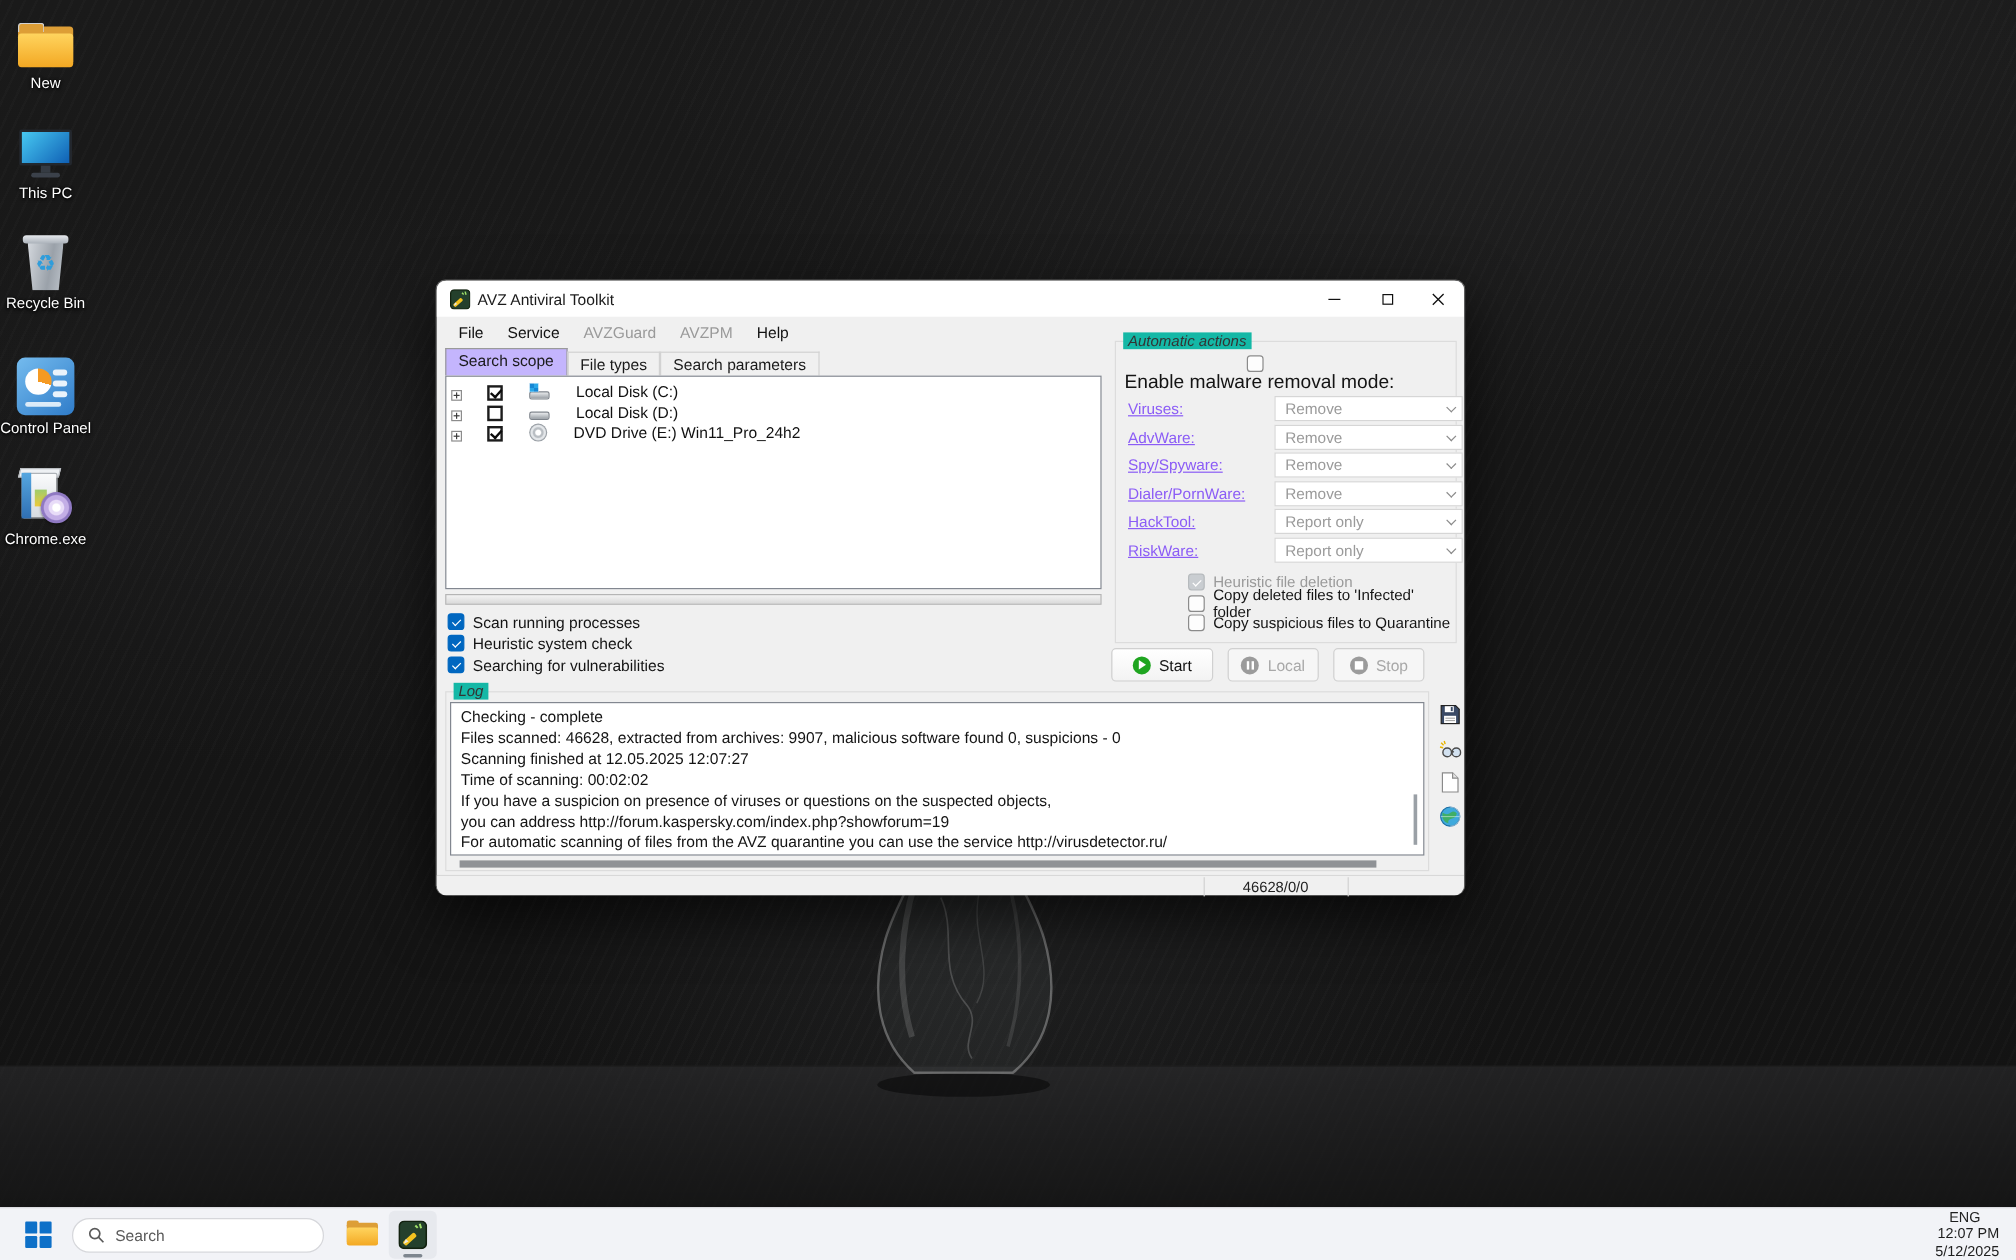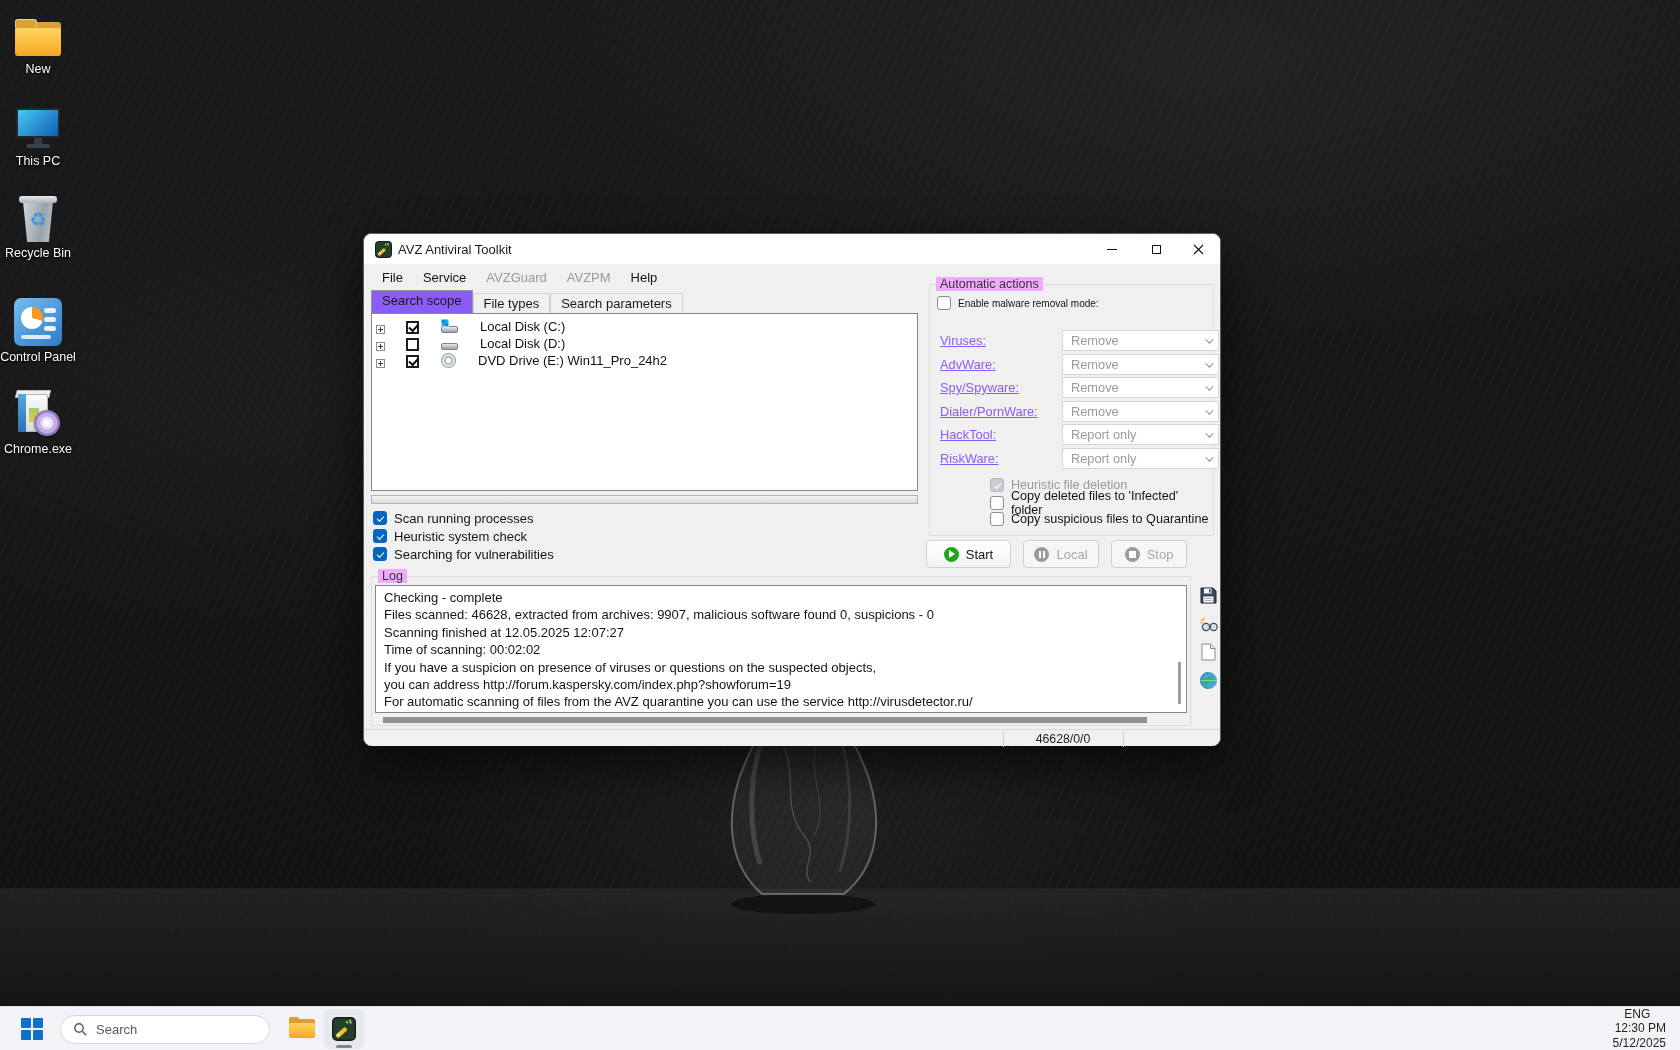--- a/index.html
+++ b/index.html
@@ -63,21 +63,21 @@
   .cap-min{left:726px}.cap-max{left:770px}.cap-close{left:812px;border-radius:0 8px 0 0}
   .glyph-min{width:10px;height:1px;background:#111;}
   .glyph-max{width:9px;height:9px;border:1px solid #111;}
 
   .menubar { position:absolute; left:8px; top:31px; height:24px; display:flex; align-items:center; font-size:13px; color:#121212; }
   .mi { padding:3px 10px; }
   .mi.dis { color:#9a9a9a; }
 
   .tabs { position:absolute; left:7px; top:56px; height:23px; display:flex; align-items:flex-end; font-size:13px; color:#1a1a1a; }
   .tab { height:20px; padding:2px 10px 0; border:1px solid #d2d2d2; border-bottom:none; background:#f0f0f0; }
-  .tab.active { height:23px; border:1px solid #9a9a9a; border-bottom:none; background:#8b5cf6;margin-top:12px; }
+  .tab.active { height:23px; border:1px solid #9a9a9a; border-bottom:none; background:#c4b5fd;margin-top:12px; }
 
   .treebox { position:absolute; left:7px; top:79px; width:547px; height:178px; background:#fff; border:1px solid #828790; }
   .trow { position:absolute; left:4px; height:17px; display:flex; align-items:flex-end; font-size:13px; color:#111;gap:16px; }
   .expander { width:9px; height:9px; border:1px solid #8c8c8c; background:#fff; position:relative; margin-right:5px; }
   .expander::before { content:""; position:absolute; left:1px; top:3px; width:5px; height:1px; background:#3c3c3c; }
   .expander::after  { content:""; position:absolute; left:3px; top:1px; width:1px; height:5px; background:#3c3c3c; }
   .cbx { width:13px; height:13px; border:2px solid #1c1c1c; background:#fff; position:relative; margin-right:6px; }
   .cbx.on::after { content:""; position:absolute; left:0.5px; top:1px; width:7px; height:4px;
       border-left:2px solid #0a0a0a; border-bottom:2px solid #0a0a0a; transform:rotate(-48deg); }
   .drv { position:relative; width:17px; height:15px; margin-right:6px; }
@@ -94,30 +94,30 @@
 
   .sopt { position:absolute; left:9px; height:16px; display:flex; align-items:center; font-size:13px; color:#141414; }
   .mchk { width:14px; height:14px; border-radius:3px; background:#0067c0; border:1px solid #0067c0; position:relative; margin-right:7px; flex:none; }
   .mchk::after { content:""; position:absolute; left:2.5px; top:3.5px; width:6px; height:3px;
       border-left:1.6px solid #fff; border-bottom:1.6px solid #fff; transform:rotate(-45deg); }
   .mchk.off { background:#fdfdfd; border:1px solid #8b8b8b; } .mchk.off::after { display:none; }
   .mchk.dis { background:#c9cdd1; border-color:#b6babd; }
 
   
   .loggroup { position:absolute; left:7px; top:342px; width:820px; height:150px; border:1px solid #dcdcdc; }
-  .gtitle { position:absolute; top:-8px; left:6px; padding:0 4px; background:#f0abfc; font-size:12.5px; color:#333; }
+  .gtitle { position:absolute; top:-8px; left:6px; padding:0 4px; background:#14b8a6; font-size:12.5px; color:#333;font-style:italic; }
   .logbox { position:absolute; left:3px; top:8px; width:812px; height:128px; background:#fff; border:1px solid #828790; padding:3px 8px; overflow:hidden; }
   .logline { font-size:13px; line-height:17.4px; color:#141414; white-space:nowrap; }
   .vthumb { position:absolute; right:5px; top:76px; width:3px; height:42px; background:#9aa0a6; }
   .hscroll { position:absolute; left:3px; top:139px; width:812px; height:8px; background:#f0f0f0; }
   .hthumb { position:absolute; left:8px; top:1px; width:764px; height:6px; background:#8f9296; }
 
   
   .group { position:absolute; left:565px; top:50px; width:285px; height:252px; border:1px solid #dcdcdc; }
-  .enrow { position:absolute; left:7px; top:11px; display:flex; align-items:center; font-size:10px; color:#141414; }
+  .enrow { position:absolute; left:7px; top:11px; display:flex; align-items:center; font-size:16px; color:#141414;flex-direction:column; }
   .arow { position:absolute; left:10px; width:268px; height:21px; display:flex; align-items:center; }
   .alink { font-size:12.8px; color:#8b5cf6; text-decoration:underline; }
   .dd { position:absolute; left:122px; top:0; width:157px; height:21px; background:#fff; border:1px solid #d6d6d6; display:flex; align-items:center; padding-left:8px; }
   .ddtext { font-size:12.8px; color:#9a9a9a; }
   .ddchev { position:absolute; right:7px; top:7px; width:6px; height:6px; border-right:1.4px solid #8b8b8b; border-bottom:1.4px solid #8b8b8b; transform:rotate(45deg) translateY(-2px); }
   .aopt { position:absolute; left:12px; height:16px; display:flex; align-items:center; font-size:12.6px; color:#141414;padding-left:48px; }
   .aopt.dis { color:#9a9a9a; }
 
   .btnrow { position:absolute; top:306px; height:28px; }
   .btn { position:absolute; top:0; height:28px; border:1px solid #d0d0d0; border-radius:4px;
@@ -480,18 +480,18 @@
         <rect x="1" y="2.5" width="12.5" height="9" rx="1" fill="none" stroke="#3a3a3a" stroke-width="1.2"></rect>
         <path d="M5 14 h5 M7.5 11.5 v2.5" stroke="#3a3a3a" stroke-width="1.2"></path>
         <rect x="11.5" y="1" width="4.5" height="6" rx="1" fill="#f2f3f7" stroke="#3a3a3a" stroke-width="1.1"></rect>
         <path d="M13 1 v-1 M15 1 v-1" stroke="#3a3a3a" stroke-width="1.1"></path>
       </svg>
       <svg style="margin-right:16px" width="18" height="15" viewBox="0 0 18 15">
         <path d="M1.5 5.2 v4.6 h3 l4 3.4 V1.8 l-4 3.4 Z" fill="#2e2e2e"></path>
         <path d="M11 4.5 a4 4 0 0 1 0 6 M13.2 2.8 a6.5 6.5 0 0 1 0 9.4" fill="none" stroke="#2e2e2e" stroke-width="1.2"></path>
       </svg>
       <div class="clock">
-        <div>12:30 PM</div>
+        <div>12:07 PM</div>
         <div>5/12/2025</div>
       </div>
     </div>
   </div>
 </div>
 
 </body></html>

